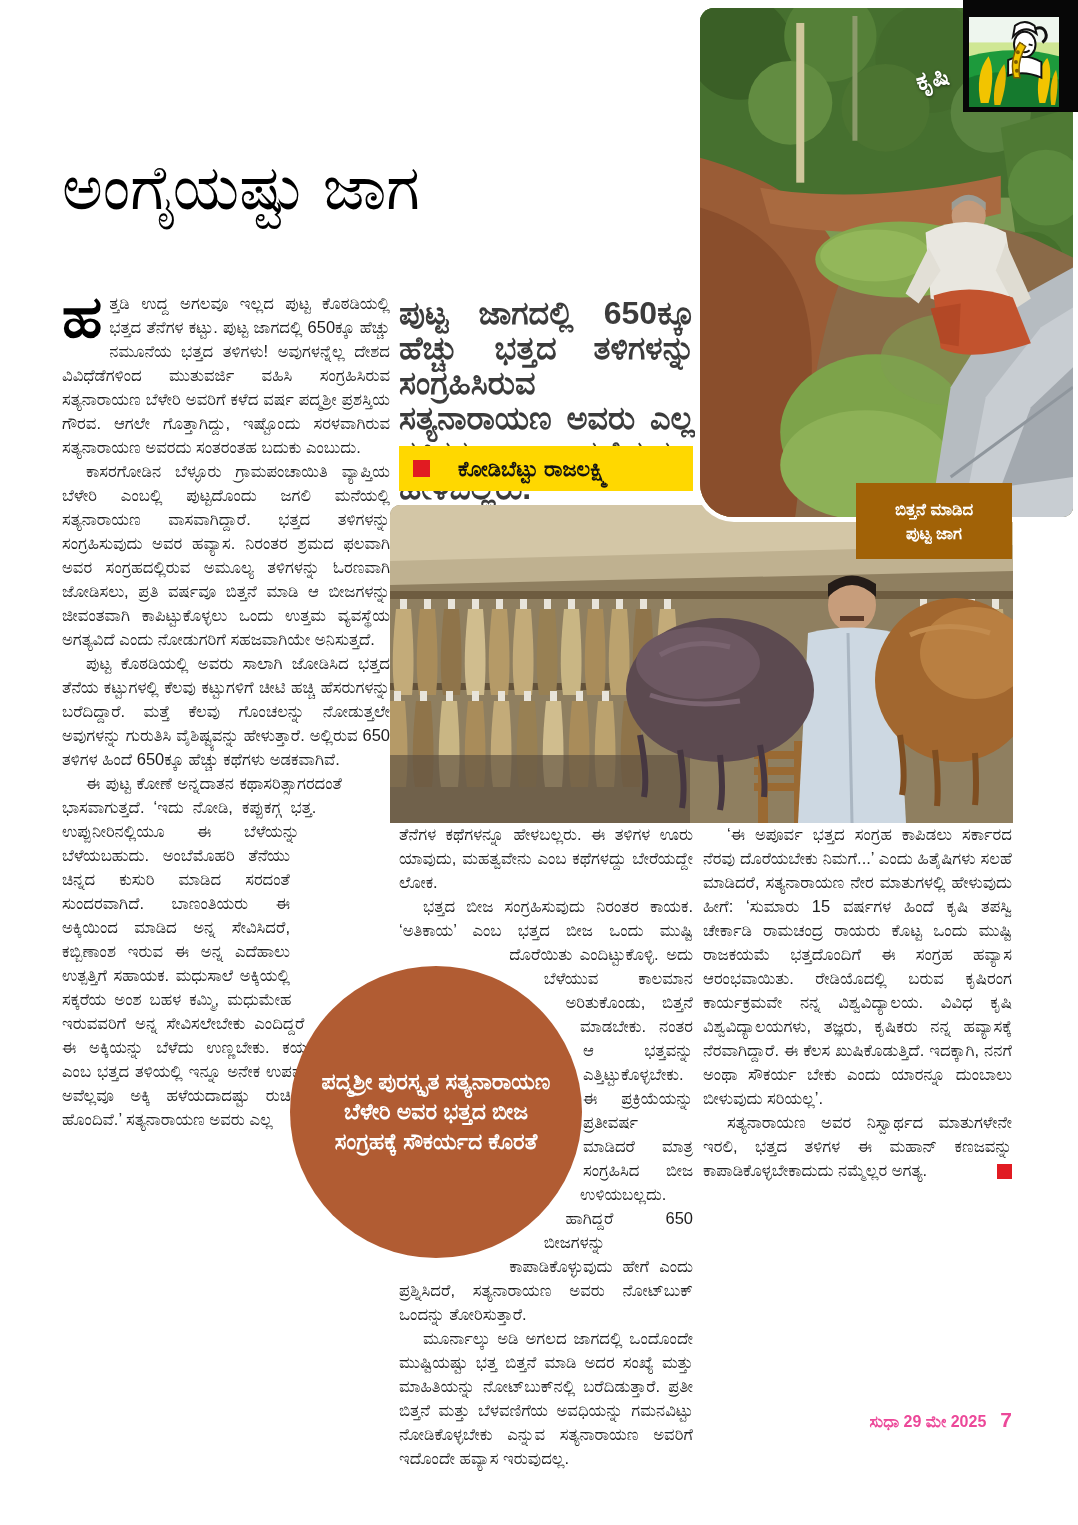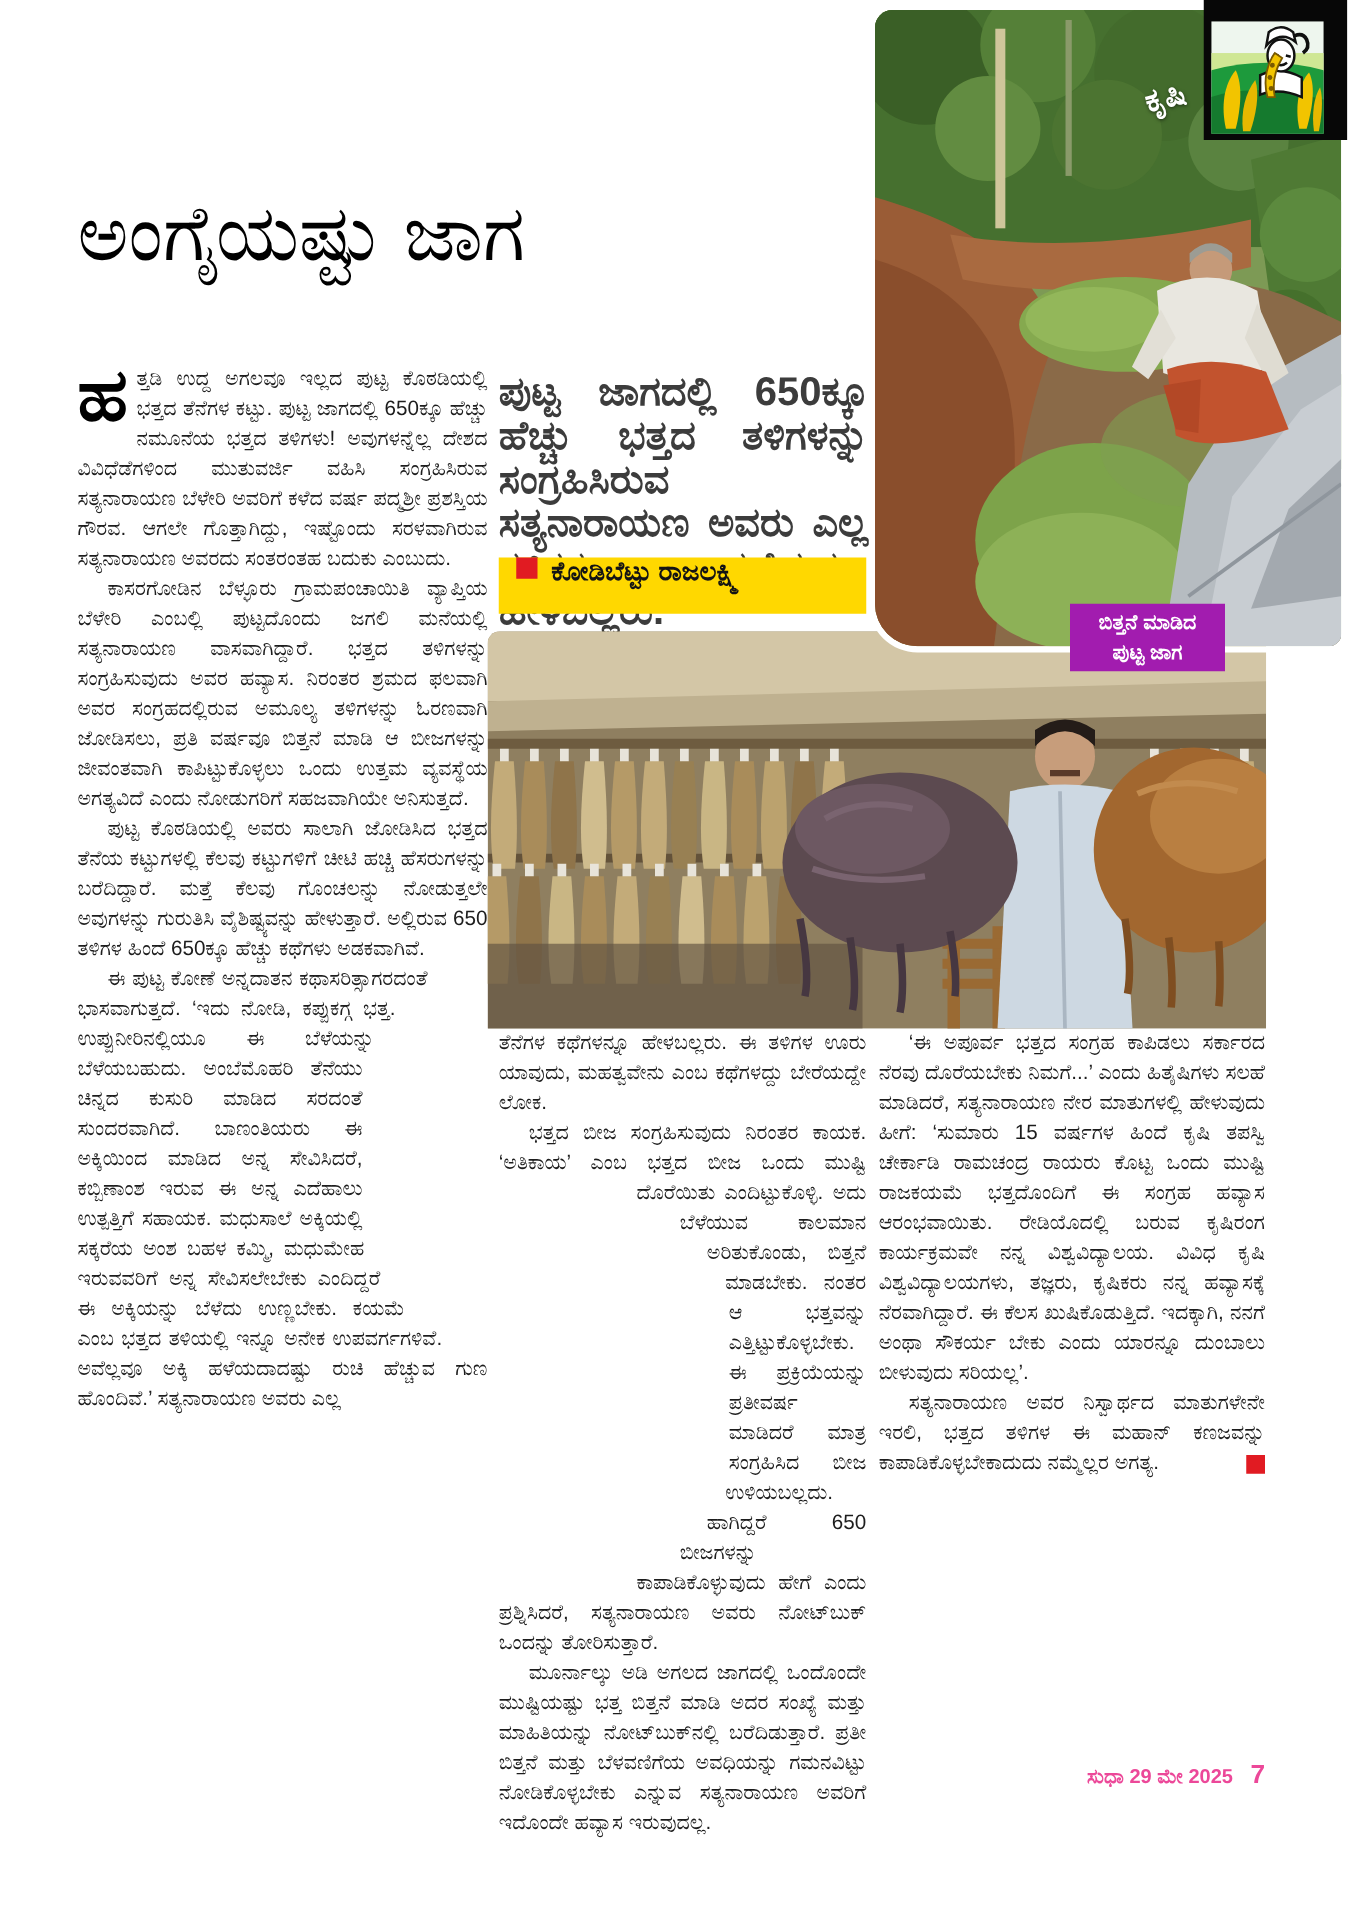--- a/index.html
+++ b/index.html
@@ -17,42 +17,42 @@
   .col p.ind{text-indent:24px;}
   .col1{left:62px;top:291px;width:328px;}
   .col2{left:399px;top:822px;width:294px;}
   .col3{left:703px;top:822px;width:309px;}
   .dropcap{float:left;font-size:58px;line-height:46px;font-weight:700;margin:3px 7px 0 0;color:#000;}
 
   
   .lede{position:absolute;left:399px;top:296px;width:296px;font-size:32px;line-height:35px;
     font-weight:700;color:#3c3c3c;text-align:justify;}
   .byline{position:absolute;left:399px;top:446px;width:294px;height:45px;background:#ffd800;
-    display:flex;align-items:flex-start;gap:11px;padding-left:14px;box-sizing:border-box;}
+    display:flex;align-items:center;gap:28px;padding-left:14px;box-sizing:border-box;}
   .byline .bullet{width:17px;height:17px;background:#e11b22;flex:0 0 auto;}
   .byline .name{font-size:21px;font-weight:700;color:#141414;}
 
   
   .top-photo{position:absolute;left:700px;top:8px;width:373px;height:509px;z-index:1;
     border-radius:14px 6px 10px 34px;overflow:hidden;box-shadow:0 0 0 5px #fff;}
   .top-photo svg{display:block;width:100%;height:100%;}
   .mid-photo{position:absolute;left:390px;top:505px;width:623px;height:318px;z-index:0;
     border-radius:10px 10px 0 0;overflow:hidden;}
   .mid-photo svg{display:block;width:100%;height:100%;}
 
   
   .logo-plate{position:absolute;left:963px;top:0;width:115px;height:112px;background:#070707;z-index:2;}
   .logo-plate svg{position:absolute;left:6px;top:17px;width:90px;height:90px;}
   .krishi{position:absolute;left:916px;top:64px;z-index:3;color:#fff;font-size:25px;font-weight:700;
     transform:rotate(-14deg);text-shadow:0 1px 3px rgba(0,0,0,.55);}
 
   
-  .caption{position:absolute;left:856px;top:483px;width:124px;min-height:52px;background:#a21caf;
+  .caption{position:absolute;left:856px;top:483px;width:156px;min-height:52px;background:#a16207;
     color:#fff;z-index:3;text-align:center;font-size:16.5px;line-height:24px;font-weight:700;
-    padding:3px 6px;box-sizing:border-box;}
+    padding:14px 6px;box-sizing:border-box;}
   .caption span{display:block;}
 
   
   .pull-circle{position:absolute;left:290px;top:966px;width:292px;height:292px;border-radius:50%;
     background:#b15c33;z-index:2;display:flex;align-items:center;justify-content:center;
     text-align:center;color:#fff;font-size:22px;line-height:30px;font-weight:700;
     padding:30px 26px;box-sizing:border-box;}
 
   
   .wrapR{float:right;width:100px;height:310px;shape-outside:circle(152px at 148px 152px);shape-margin:8px;}
@@ -213,20 +213,23 @@
     </svg>
   </div>
 
   <div class="col col1">
     <p><span class="dropcap">ಹ</span><span>ತ್ತಡಿ ಉದ್ದ ಅಗಲವೂ ಇಲ್ಲದ ಪುಟ್ಟ ಕೊಠಡಿಯಲ್ಲಿ ಭತ್ತದ ತೆನೆಗಳ ಕಟ್ಟು. ಪುಟ್ಟ ಜಾಗದಲ್ಲಿ 650ಕ್ಕೂ ಹೆಚ್ಚು ನಮೂನೆಯ ಭತ್ತದ ತಳಿಗಳು! ಅವುಗಳನ್ನೆಲ್ಲ ದೇಶದ ವಿವಿಧೆಡೆಗಳಿಂದ ಮುತುವರ್ಜಿ ವಹಿಸಿ ಸಂಗ್ರಹಿಸಿರುವ ಸತ್ಯನಾರಾಯಣ ಬೆಳೇರಿ ಅವರಿಗೆ ಕಳೆದ ವರ್ಷ ಪದ್ಮಶ್ರೀ ಪ್ರಶಸ್ತಿಯ ಗೌರವ. ಆಗಲೇ ಗೊತ್ತಾಗಿದ್ದು, ಇಷ್ಟೊಂದು ಸರಳವಾಗಿರುವ ಸತ್ಯನಾರಾಯಣ ಅವರದು ಸಂತರಂತಹ ಬದುಕು ಎಂಬುದು.</span></p>
     <p class="ind"><span>ಕಾಸರಗೋಡಿನ ಬೆಳ್ಳೂರು ಗ್ರಾಮಪಂಚಾಯಿತಿ ವ್ಯಾಪ್ತಿಯ ಬೆಳೇರಿ ಎಂಬಲ್ಲಿ ಪುಟ್ಟದೊಂದು ಜಗಲಿ ಮನೆಯಲ್ಲಿ ಸತ್ಯನಾರಾಯಣ ವಾಸವಾಗಿದ್ದಾರೆ. ಭತ್ತದ ತಳಿಗಳನ್ನು ಸಂಗ್ರಹಿಸುವುದು ಅವರ ಹವ್ಯಾಸ. ನಿರಂತರ ಶ್ರಮದ ಫಲವಾಗಿ ಅವರ ಸಂಗ್ರಹದಲ್ಲಿರುವ ಅಮೂಲ್ಯ ತಳಿಗಳನ್ನು ಓರಣವಾಗಿ ಜೋಡಿಸಲು, ಪ್ರತಿ ವರ್ಷವೂ ಬಿತ್ತನೆ ಮಾಡಿ ಆ ಬೀಜಗಳನ್ನು ಜೀವಂತವಾಗಿ ಕಾಪಿಟ್ಟುಕೊಳ್ಳಲು ಒಂದು ಉತ್ತಮ ವ್ಯವಸ್ಥೆಯ ಅಗತ್ಯವಿದೆ ಎಂದು ನೋಡುಗರಿಗೆ ಸಹಜವಾಗಿಯೇ ಅನಿಸುತ್ತದೆ.</span></p>
     <p class="ind"><span>ಪುಟ್ಟ ಕೊಠಡಿಯಲ್ಲಿ ಅವರು ಸಾಲಾಗಿ ಜೋಡಿಸಿದ ಭತ್ತದ ತೆನೆಯ ಕಟ್ಟುಗಳಲ್ಲಿ ಕೆಲವು ಕಟ್ಟುಗಳಿಗೆ ಚೀಟಿ ಹಚ್ಚಿ ಹೆಸರುಗಳನ್ನು ಬರೆದಿದ್ದಾರೆ. ಮತ್ತೆ ಕೆಲವು ಗೊಂಚಲನ್ನು ನೋಡುತ್ತಲೇ ಅವುಗಳನ್ನು ಗುರುತಿಸಿ ವೈಶಿಷ್ಟ್ಯವನ್ನು ಹೇಳುತ್ತಾರೆ. ಅಲ್ಲಿರುವ 650 ತಳಿಗಳ ಹಿಂದೆ 650ಕ್ಕೂ ಹೆಚ್ಚು ಕಥೆಗಳು ಅಡಕವಾಗಿವೆ.</span></p>
     <p class="ind"><span class="wrapR"></span><span>ಈ ಪುಟ್ಟ ಕೋಣೆ ಅನ್ನದಾತನ ಕಥಾಸರಿತ್ಸಾಗರದಂತೆ ಭಾಸವಾಗುತ್ತದೆ. ‘ಇದು ನೋಡಿ, ಕಪ್ಪುಕಗ್ಗ ಭತ್ತ. ಉಪ್ಪುನೀರಿನಲ್ಲಿಯೂ ಈ ಬೆಳೆಯನ್ನು ಬೆಳೆಯಬಹುದು. ಅಂಬೆಮೊಹರಿ ತೆನೆಯು ಚಿನ್ನದ ಕುಸುರಿ ಮಾಡಿದ ಸರದಂತೆ ಸುಂದರವಾಗಿದೆ. ಬಾಣಂತಿಯರು ಈ ಅಕ್ಕಿಯಿಂದ ಮಾಡಿದ ಅನ್ನ ಸೇವಿಸಿದರೆ, ಕಬ್ಬಿಣಾಂಶ ಇರುವ ಈ ಅನ್ನ ಎದೆಹಾಲು ಉತ್ಪತ್ತಿಗೆ ಸಹಾಯಕ. ಮಧುಸಾಲೆ ಅಕ್ಕಿಯಲ್ಲಿ ಸಕ್ಕರೆಯ ಅಂಶ ಬಹಳ ಕಮ್ಮಿ, ಮಧುಮೇಹ ಇರುವವರಿಗೆ ಅನ್ನ ಸೇವಿಸಲೇಬೇಕು ಎಂದಿದ್ದರೆ ಈ ಅಕ್ಕಿಯನ್ನು ಬೆಳೆದು ಉಣ್ಣಬೇಕು. ಕಯಮೆ ಎಂಬ ಭತ್ತದ ತಳಿಯಲ್ಲಿ ಇನ್ನೂ ಅನೇಕ ಉಪವರ್ಗಗಳಿವೆ. ಅವೆಲ್ಲವೂ ಅಕ್ಕಿ ಹಳೆಯದಾದಷ್ಟು ರುಚಿ ಹೆಚ್ಚುವ ಗುಣ ಹೊಂದಿವೆ.’ ಸತ್ಯನಾರಾಯಣ ಅವರು ಎಲ್ಲ</span></p>
   </div>
 
+  <div class="pull-circle">
+    <span>ಪದ್ಮಶ್ರೀ ಪುರಸ್ಕೃತ ಸತ್ಯನಾರಾಯಣ ಬೆಳೇರಿ ಅವರ ಭತ್ತದ ಬೀಜ ಸಂಗ್ರಹಕ್ಕೆ ಸೌಕರ್ಯದ ಕೊರತೆ</span>
+  </div>
 
   <div class="col col2">
     <p><span>ತೆನೆಗಳ ಕಥೆಗಳನ್ನೂ ಹೇಳಬಲ್ಲರು. ಈ ತಳಿಗಳ ಊರು ಯಾವುದು, ಮಹತ್ವವೇನು ಎಂಬ ಕಥೆಗಳದ್ದು ಬೇರೆಯದ್ದೇ ಲೋಕ.</span></p>
     <p class="ind"><span class="wrapL"></span><span>ಭತ್ತದ ಬೀಜ ಸಂಗ್ರಹಿಸುವುದು ನಿರಂತರ ಕಾಯಕ. ‘ಅತಿಕಾಯ’ ಎಂಬ ಭತ್ತದ ಬೀಜ ಒಂದು ಮುಷ್ಟಿ ದೊರೆಯಿತು ಎಂದಿಟ್ಟುಕೊಳ್ಳಿ. ಅದು ಬೆಳೆಯುವ ಕಾಲಮಾನ ಅರಿತುಕೊಂಡು, ಬಿತ್ತನೆ ಮಾಡಬೇಕು. ನಂತರ ಆ ಭತ್ತವನ್ನು ಎತ್ತಿಟ್ಟುಕೊಳ್ಳಬೇಕು. ಈ ಪ್ರಕ್ರಿಯೆಯನ್ನು ಪ್ರತೀವರ್ಷ ಮಾಡಿದರೆ ಮಾತ್ರ ಸಂಗ್ರಹಿಸಿದ ಬೀಜ ಉಳಿಯಬಲ್ಲದು. ಹಾಗಿದ್ದರೆ 650 ಬೀಜಗಳನ್ನು ಕಾಪಾಡಿಕೊಳ್ಳುವುದು ಹೇಗೆ ಎಂದು ಪ್ರಶ್ನಿಸಿದರೆ, ಸತ್ಯನಾರಾಯಣ ಅವರು ನೋಟ್‌ಬುಕ್ ಒಂದನ್ನು ತೋರಿಸುತ್ತಾರೆ.</span></p>
     <p class="ind"><span>ಮೂರ್ನಾಲ್ಕು ಅಡಿ ಅಗಲದ ಜಾಗದಲ್ಲಿ ಒಂದೊಂದೇ ಮುಷ್ಟಿಯಷ್ಟು ಭತ್ತ ಬಿತ್ತನೆ ಮಾಡಿ ಅದರ ಸಂಖ್ಯೆ ಮತ್ತು ಮಾಹಿತಿಯನ್ನು ನೋಟ್‌ಬುಕ್‌ನಲ್ಲಿ ಬರೆದಿಡುತ್ತಾರೆ. ಪ್ರತೀ ಬಿತ್ತನೆ ಮತ್ತು ಬೆಳವಣಿಗೆಯ ಅವಧಿಯನ್ನು ಗಮನವಿಟ್ಟು ನೋಡಿಕೊಳ್ಳಬೇಕು ಎನ್ನುವ ಸತ್ಯನಾರಾಯಣ ಅವರಿಗೆ ಇದೊಂದೇ ಹವ್ಯಾಸ ಇರುವುದಲ್ಲ.</span></p>
   </div>
 
   <div class="col col3">
     <p class="ind"><span>‘ಈ ಅಪೂರ್ವ ಭತ್ತದ ಸಂಗ್ರಹ ಕಾಪಿಡಲು ಸರ್ಕಾರದ ನೆರವು ದೊರೆಯಬೇಕು ನಿಮಗೆ...’ ಎಂದು ಹಿತೈಷಿಗಳು ಸಲಹೆ ಮಾಡಿದರೆ, ಸತ್ಯನಾರಾಯಣ ನೇರ ಮಾತುಗಳಲ್ಲಿ ಹೇಳುವುದು ಹೀಗೆ: ‘ಸುಮಾರು 15 ವರ್ಷಗಳ ಹಿಂದೆ ಕೃಷಿ ತಪಸ್ವಿ ಚೇರ್ಕಾಡಿ ರಾಮಚಂದ್ರ ರಾಯರು ಕೊಟ್ಟ ಒಂದು ಮುಷ್ಟಿ ರಾಜಕಯಮೆ ಭತ್ತದೊಂದಿಗೆ ಈ ಸಂಗ್ರಹ ಹವ್ಯಾಸ ಆರಂಭವಾಯಿತು. ರೇಡಿಯೊದಲ್ಲಿ ಬರುವ ಕೃಷಿರಂಗ ಕಾರ್ಯಕ್ರಮವೇ ನನ್ನ ವಿಶ್ವವಿದ್ಯಾಲಯ. ವಿವಿಧ ಕೃಷಿ ವಿಶ್ವವಿದ್ಯಾಲಯಗಳು, ತಜ್ಞರು, ಕೃಷಿಕರು ನನ್ನ ಹವ್ಯಾಸಕ್ಕೆ ನೆರವಾಗಿದ್ದಾರೆ. ಈ ಕೆಲಸ ಖುಷಿಕೊಡುತ್ತಿದೆ. ಇದಕ್ಕಾಗಿ, ನನಗೆ ಅಂಥಾ ಸೌಕರ್ಯ ಬೇಕು ಎಂದು ಯಾರನ್ನೂ ದುಂಬಾಲು ಬೀಳುವುದು ಸರಿಯಲ್ಲ’.</span></p>
     <p class="ind endwrap"><span>ಸತ್ಯನಾರಾಯಣ ಅವರ ನಿಸ್ವಾರ್ಥದ ಮಾತುಗಳೇನೇ ಇರಲಿ, ಭತ್ತದ ತಳಿಗಳ ಈ ಮಹಾನ್ ಕಣಜವನ್ನು ಕಾಪಾಡಿಕೊಳ್ಳಬೇಕಾದುದು ನಮ್ಮೆಲ್ಲರ ಅಗತ್ಯ.</span><span class="endmark"></span></p>

